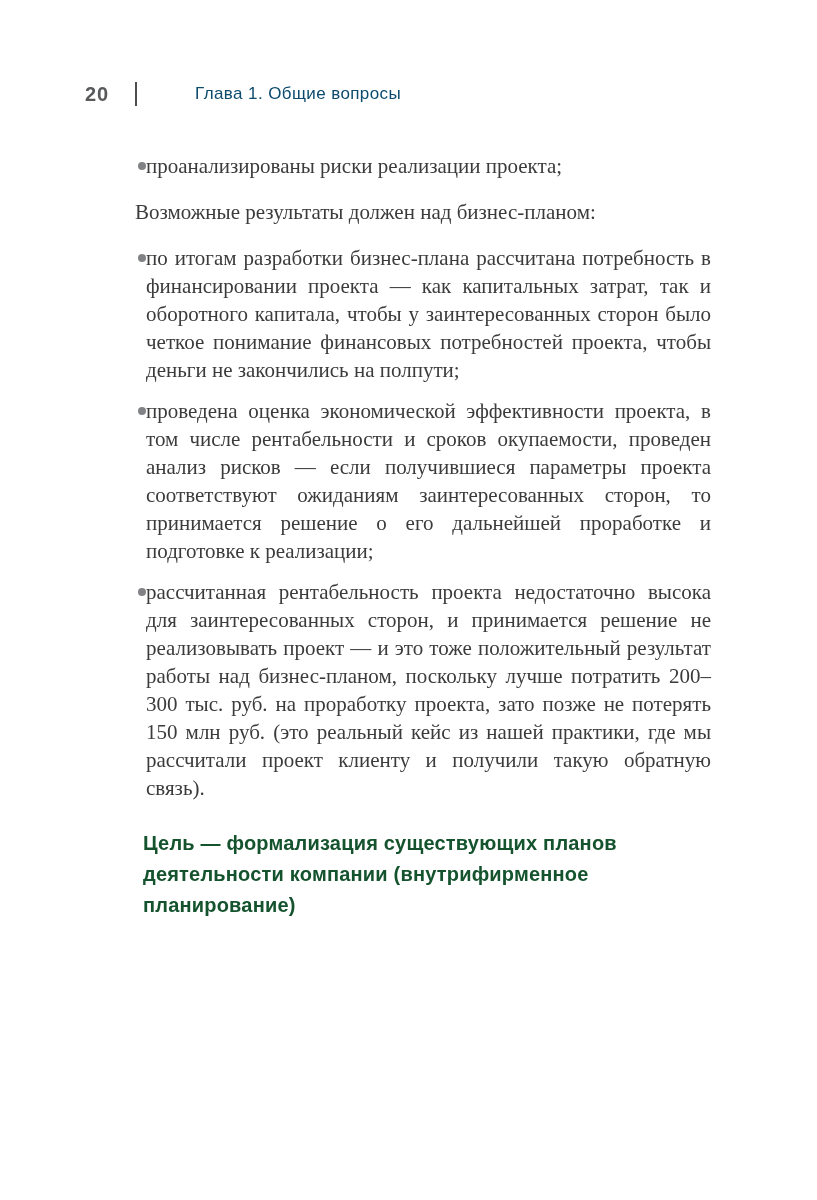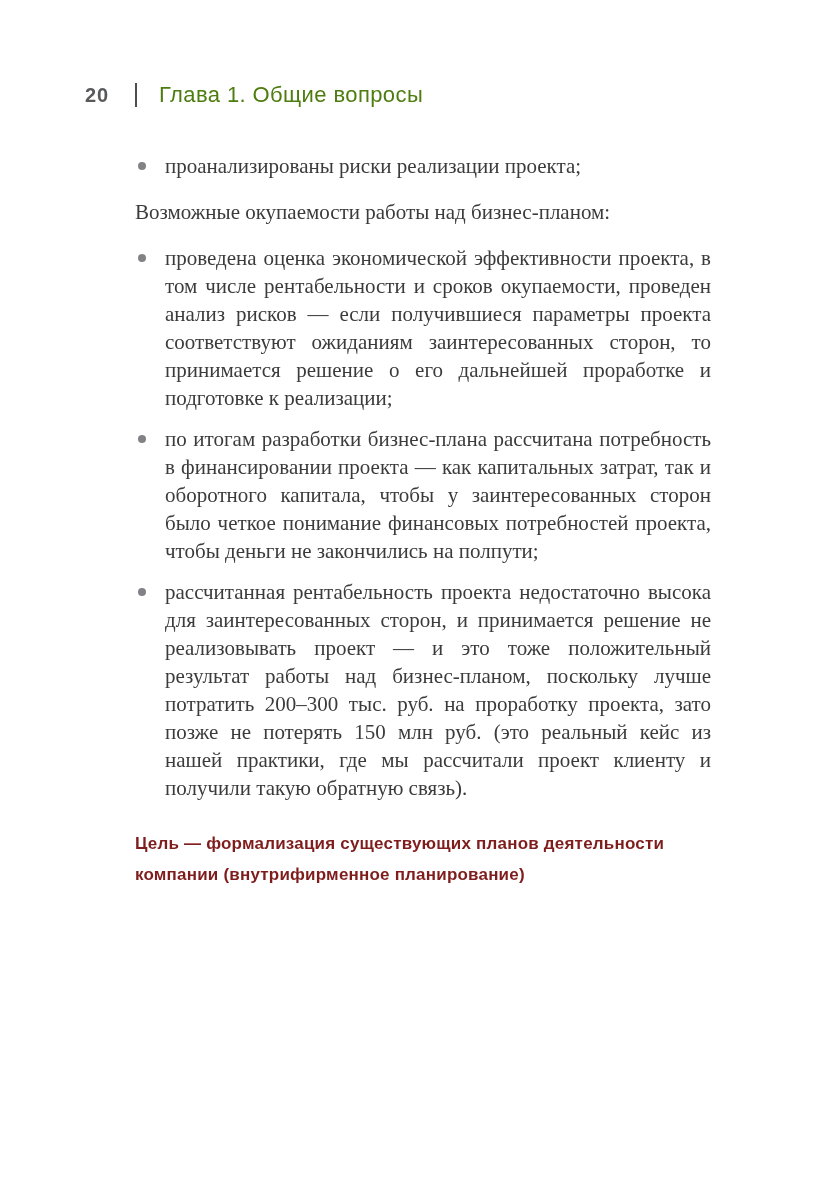--- a/index.html
+++ b/index.html
@@ -30,23 +30,24 @@
     width: 50px;
     letter-spacing: 1px;
   }
   .header-divider {
     width: 2px;
     height: 24px;
     background: #4d4d4f;
     margin-right: 22px;
   }
   .chapter-title {
-    font-size: 22px;
-    color: #4d7c0f;
+    font-size: 17px;
+    color: #0c4a6e;
     letter-spacing: 0.4px;
+    margin-left: 36px;
   }
   .content {
     position: absolute;
     top: 152px;
     left: 135px;
     width: 576px;
     color: #3b3b3b;
     font-size: 21px;
     line-height: 28px;
   }
@@ -57,36 +58,35 @@
   .bullet-dot {
     flex: 0 0 auto;
     width: 8px;
     height: 8px;
     border-radius: 50%;
     background: #808285;
     margin-top: 10px;
     margin-left: 3px;
   }
   .bullet-text {
-    margin-left: 19px;
     text-align: justify;
     hyphens: auto;
     -webkit-hyphens: auto;
   }
   .para {
     margin: 18px 0 18px 0;
   }
   .section-heading {
     font-family: "Liberation Sans", sans-serif;
     font-weight: bold;
-    font-size: 17px;
+    font-size: 20px;
     line-height: 31px;
-    color: #7f1d1d;
+    color: #14532d;
     letter-spacing: 0.2px;
-    margin: 26px 0 10px 0;
+    margin: 26px 0 10px 8px;
   }
   .para-tight {
     margin: 14px 0 14px 0;
   }
 </style>
 </head>
 <body>
 
 <div class="page">
 
@@ -97,30 +97,30 @@
   </div>
 
   <div class="content">
 
     <div class="bullet">
       <span class="bullet-dot"></span>
       <div class="bullet-text">проанализированы риски реализации проекта;</div>
     </div>
 
 
-    <div class="para">Возможные окупаемости работы над бизнес-планом:</div>
+    <div class="para">Возможные результаты должен над бизнес-планом:</div>
+
+    <div class="bullet">
+      <span class="bullet-dot"></span>
+      <div class="bullet-text">по итогам разработки бизнес-плана рассчитана потребность в финансировании проекта — как капитальных затрат, так и оборотного капитала, чтобы у заинтересованных сторон было четкое понимание финансовых потребностей проекта, чтобы деньги не закончились на полпути;</div>
+    </div>
 
     <div class="bullet">
       <span class="bullet-dot"></span>
       <div class="bullet-text">проведена оценка экономической эффективности проекта, в том числе рентабельности и сроков окупаемости, проведен анализ рисков — если получившиеся параметры проекта соответствуют ожиданиям заинтересованных сторон, то принимается решение о его дальнейшей проработке и подготовке к реализации;</div>
-    </div>
-
-    <div class="bullet">
-      <span class="bullet-dot"></span>
-      <div class="bullet-text">по итогам разработки бизнес-плана рассчитана потребность в финансировании проекта — как капитальных затрат, так и оборотного капитала, чтобы у заинтересованных сторон было четкое понимание финансовых потребностей проекта, чтобы деньги не закончились на полпути;</div>
     </div>
 
     <div class="bullet">
       <span class="bullet-dot"></span>
       <div class="bullet-text">рассчитанная рентабельность проекта недостаточно высока для заинтересованных сторон, и принимается решение не реализовывать проект — и это тоже положительный результат работы над бизнес-планом, поскольку лучше потратить 200–300 тыс. руб. на проработку проекта, зато позже не потерять 150 млн руб. (это реальный кейс из нашей практики, где мы рассчитали проект клиенту и получили такую обратную связь).</div>
     </div>
 
     <div class="section-heading">Цель — формализация существующих планов деятельности компании (внутрифирменное планирование)</div>
 
 

